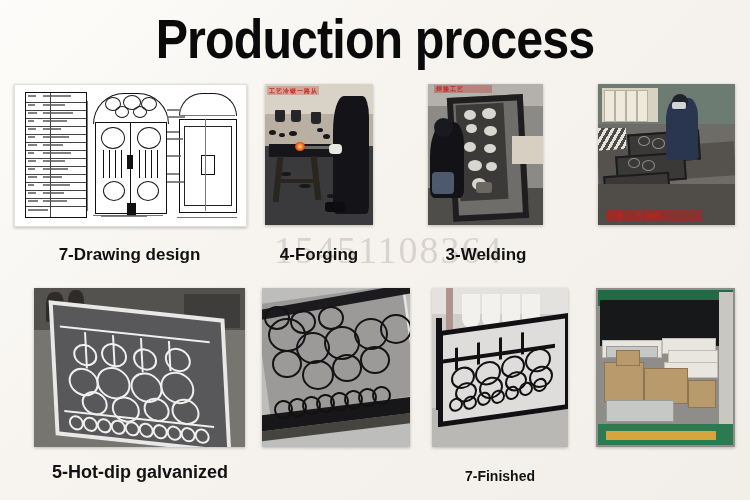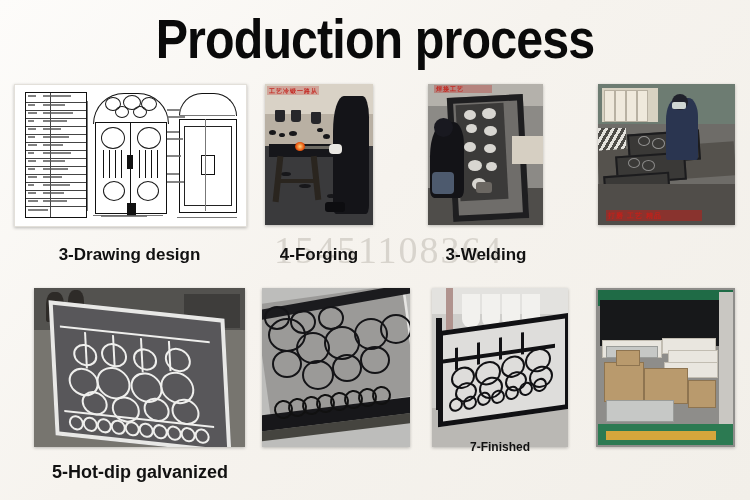--- a/index.html
+++ b/index.html
@@ -263,21 +263,21 @@
       <div class="note" style="left:152px;top:31px;width:18px"></div>
       <div class="note" style="left:152px;top:46px;width:12px"></div>
       <div class="note" style="left:152px;top:53px;width:16px"></div>
       <div class="note" style="left:152px;top:70px;width:14px"></div>
       <div class="note" style="left:152px;top:88px;width:12px"></div>
       <div class="note" style="left:152px;top:96px;width:17px"></div>
       <div class="logo"></div>
       <div class="note" style="left:86px;top:130px;width:46px"></div>
     </div>
   </div>
-  <div class="cap" style="left:14px;top:245px;width:231px;font-size:17px">3-Drawing design</div>
+  <div class="cap" style="left:14px;top:245px;width:231px;font-size:17px">7-Drawing design</div>
 
   <div class="tile t2">
     <div class="ph">
       <div class="wall"></div>
         <div class="mid"></div>
         <div class="grnd"></div>
       <div class="bucket" style="left:10px"></div>
       <div class="bucket" style="left:26px"></div>
       <div class="bucket" style="left:46px;top:28px"></div>
       <div class="scrap" style="left:4px;top:46px;width:7px;height:5px"></div>
@@ -460,21 +460,21 @@
         <div class="cs" style="left:20px;top:64px;width:10px;height:10px"></div>
         <div class="cs" style="left:34px;top:62px;width:10px;height:10px"></div>
         <div class="cs" style="left:48px;top:62px;width:10px;height:10px"></div>
         <div class="cs" style="left:62px;top:60px;width:10px;height:10px"></div>
         <div class="cs" style="left:76px;top:58px;width:10px;height:10px"></div>
         <div class="cs" style="left:90px;top:56px;width:10px;height:10px"></div>
       </div>
       <div class="blk" style="left:4px;top:30px;width:6px;height:92px;background:#111114;position:absolute"></div>
     </div>
   </div>
-  <div class="cap" style="left:426px;top:440px;width:148px;font-size:12px">7-Finished</div>
+  <div class="cap" style="left:426px;top:468px;width:148px;font-size:14px">7-Finished</div>
 
   <div class="tile t8">
     <div class="ph">
       <div class="cont"></div>
       <div class="grn"></div>
       <div class="dark"></div>
       <div class="side"></div>
       <div class="wbx" style="left:6px;top:52px;width:58px;height:16px"></div>
       <div class="gbx" style="left:10px;top:58px;width:50px;height:10px"></div>
       <div class="wbx" style="left:66px;top:50px;width:52px;height:14px"></div>

